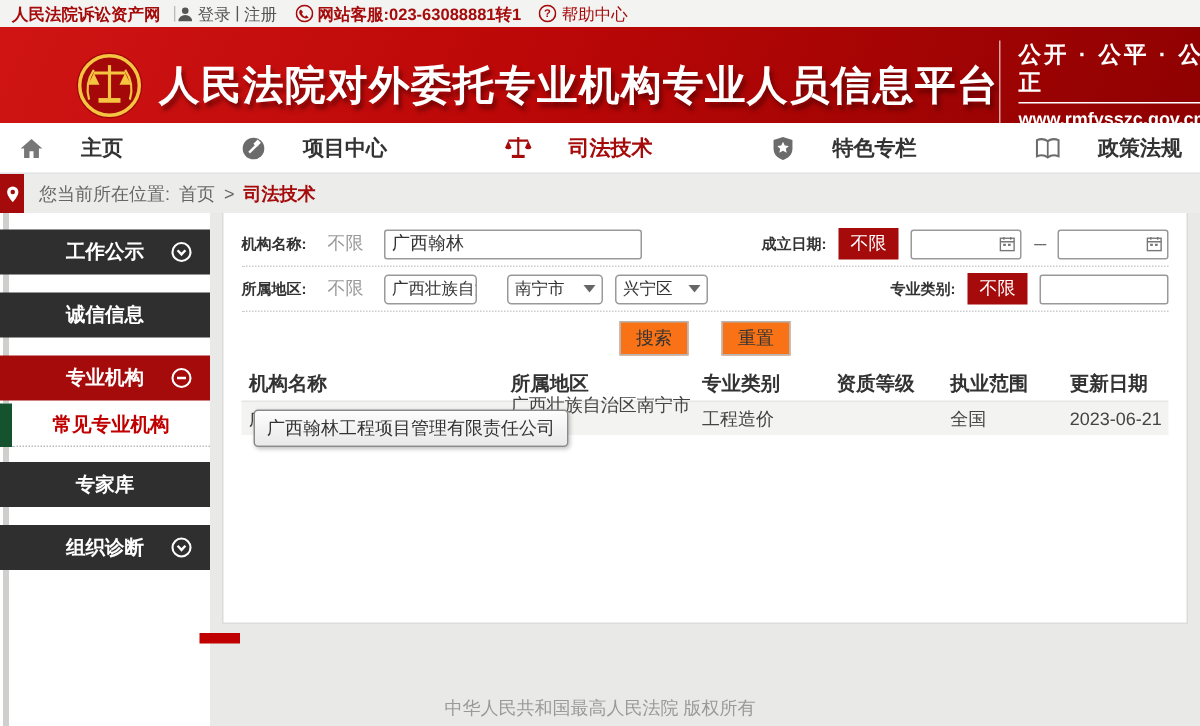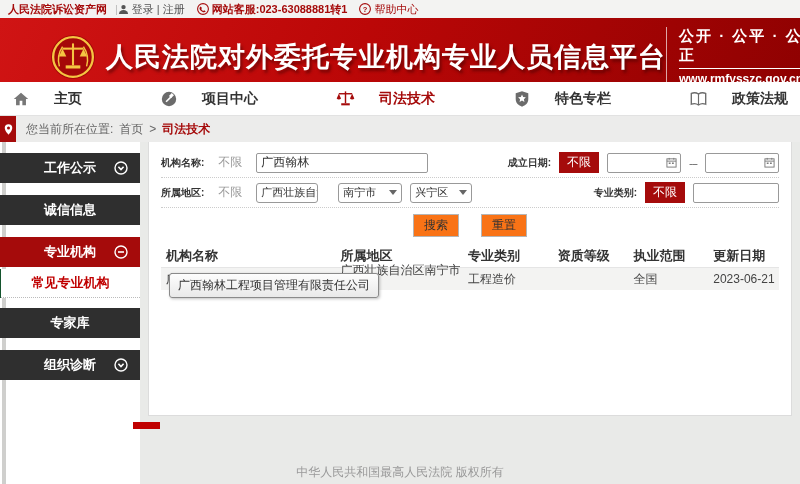--- a/index.html
+++ b/index.html
@@ -44,21 +44,21 @@
   
   .left-line { position:absolute; left:2px; top:142px; width:4px; height:342px; background:#cfcfcd; }
   .side-col { position:absolute; left:0; top:142px; width:140px; height:342px; background:#fff; }
 
   
   .sidebar { position:absolute; left:0; top:153px; width:140px; }
   .side-item { height:30px; margin-bottom:12px; background:#2f2f2f; color:#fff; font-size:13px; font-weight:bold;
                display:flex; align-items:center; justify-content:center; position:relative; cursor:pointer; }
   .side-item.active { background:#a50b0b; }
   .side-item .tog { position:absolute; right:12px; top:8px; }
-  .submenu { background:#fff; margin-bottom:10px; border-left:1px solid #14532d; }
+  .submenu { background:#fff; margin-bottom:10px; border-left:8px solid #14532d; }
   .sub-item { height:29px; display:flex; align-items:center; justify-content:center; font-size:13px; color:#777;
               border-bottom:1px dotted #bbb; cursor:pointer; font-weight:bold; }
   .sub-item.active { color:#c00000; }
 
   
   .panel { position:absolute; left:148px; top:142px; width:644px; height:274px; background:#fff;
            border:1px solid #dcdcdc; border-top:none; padding:6px 12px; }
   .f-row { display:flex; align-items:center; height:30px; border-bottom:1px dotted #ccc; justify-content:space-between; }
   .f-left, .f-right { display:flex; align-items:center; gap:8px; }
   .f-label { font-size:10px; font-weight:bold; color:#333; }

